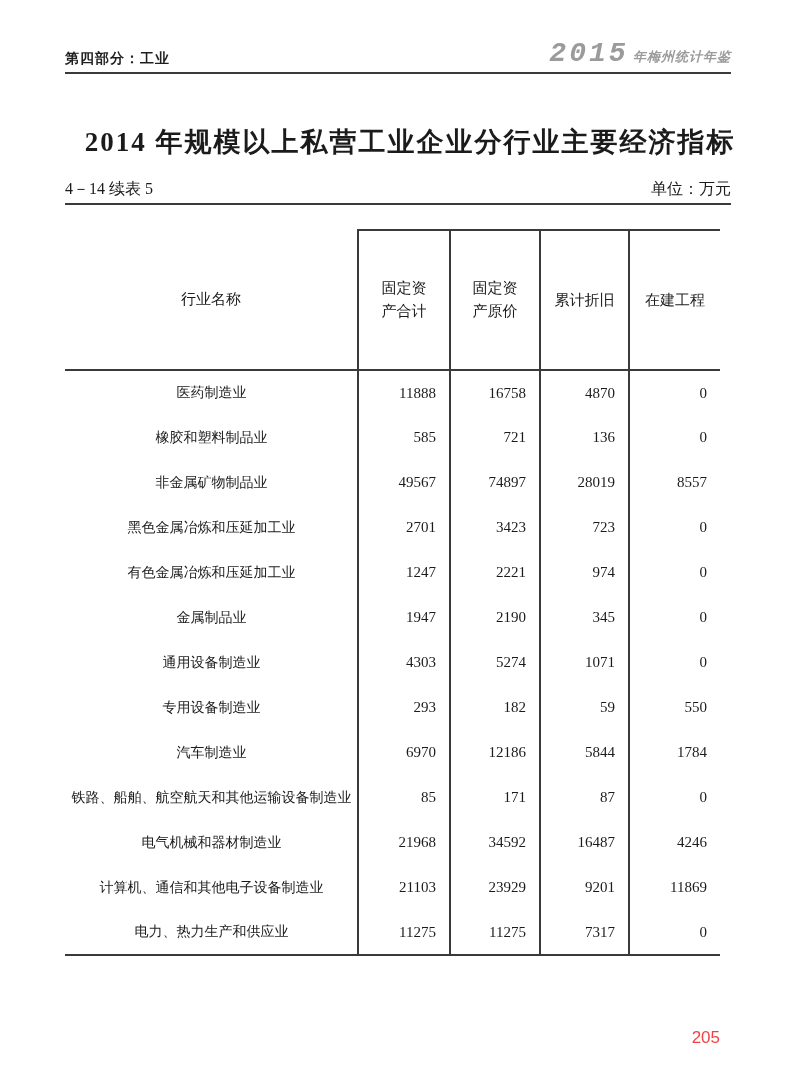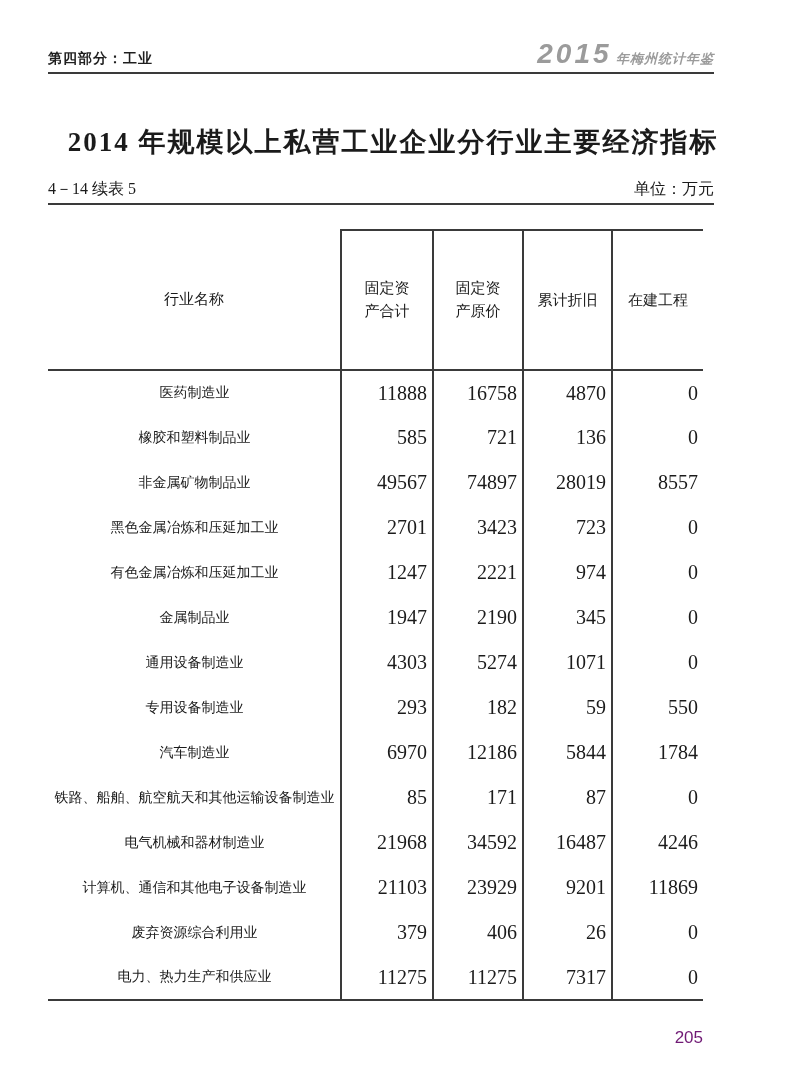--- a/index.html
+++ b/index.html
@@ -10,21 +10,21 @@
   body {
     width: 793px;
     height: 1077px;
     position: relative;
     font-family: "Liberation Serif", "DejaVu Serif", serif;
     color: #1b1b1b;
     overflow: hidden;
   }
   .content {
     position: absolute;
-    left: 48px;
+    left: 65px;
     top: 0;
     width: 666px;
     height: 1077px;
   }
   
   .top-header {
     position: absolute;
     top: 40px;
     left: 0;
     width: 100%;
@@ -45,20 +45,21 @@
     color: #9b9b9b;
     font-family: "Liberation Sans", "DejaVu Sans", sans-serif;
     font-style: italic;
     font-weight: bold;
     line-height: 1;
     white-space: nowrap;
   }
   .brand-year {
     font-size: 28px;
     letter-spacing: 3px;
+    font-family: Liberation Mono, monospace;
   }
   .brand-suffix {
     font-size: 13px;
     letter-spacing: 1px;
     text-align: center;
   }
   
   .title {
     position: absolute;
     top: 112px;
@@ -115,37 +116,37 @@
   }
   .data-table td.name-cell {
     text-align: center;
     padding-left: 1px;
     font-size: 14px;
     white-space: nowrap;
     overflow: hidden;
   }
   .data-table td.num-cell {
     text-align: right;
-    padding-right: 5px;
-    font-size: 20px;
+    padding-right: 13px;
+    font-size: 15px;
     border-left: 2px solid #3a3a3a;
   }
   .data-table tbody tr:last-child td {
     border-bottom: 2px solid #3a3a3a;
   }
   
   .page-number {
     position: absolute;
     top: 1028px;
     left: 0;
     width: 655px;
     text-align: right;
     font-family: "Liberation Sans", "DejaVu Sans", sans-serif;
     font-size: 17px;
-    color: #701a75;
+    color: #ef4444;
   }
 </style>
 </head>
 <body>
 
 <div class="content">
 
   <div class="top-header">
     <span class="section-label">第四部分：工业</span>
     <span class="yearbook-brand">
@@ -269,27 +270,20 @@
           <td class="num-cell">4246</td>
         </tr>
         <tr>
           <td class="name-cell">计算机、通信和其他电子设备制造业</td>
           <td class="num-cell">21103</td>
           <td class="num-cell">23929</td>
           <td class="num-cell">9201</td>
           <td class="num-cell">11869</td>
         </tr>
         <tr>
-          <td class="name-cell">废弃资源综合利用业</td>
-          <td class="num-cell">379</td>
-          <td class="num-cell">406</td>
-          <td class="num-cell">26</td>
-          <td class="num-cell">0</td>
-        </tr>
-        <tr>
           <td class="name-cell">电力、热力生产和供应业</td>
           <td class="num-cell">11275</td>
           <td class="num-cell">11275</td>
           <td class="num-cell">7317</td>
           <td class="num-cell">0</td>
         </tr>
       </tbody>
   </table>
 
   <div class="page-number">205</div>

